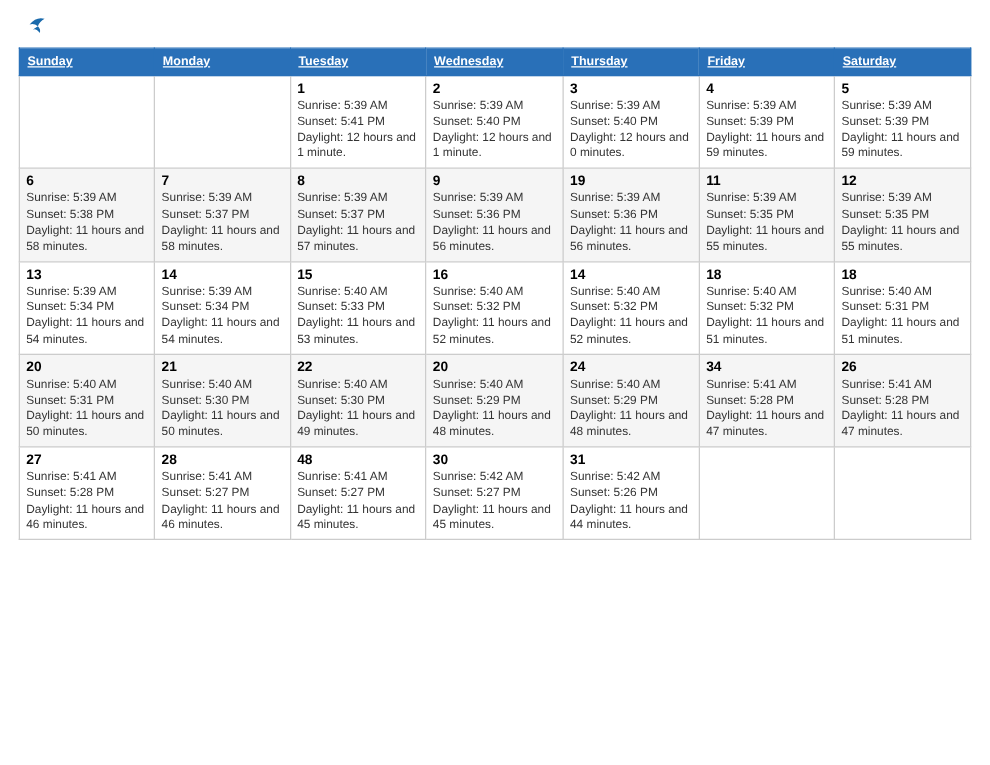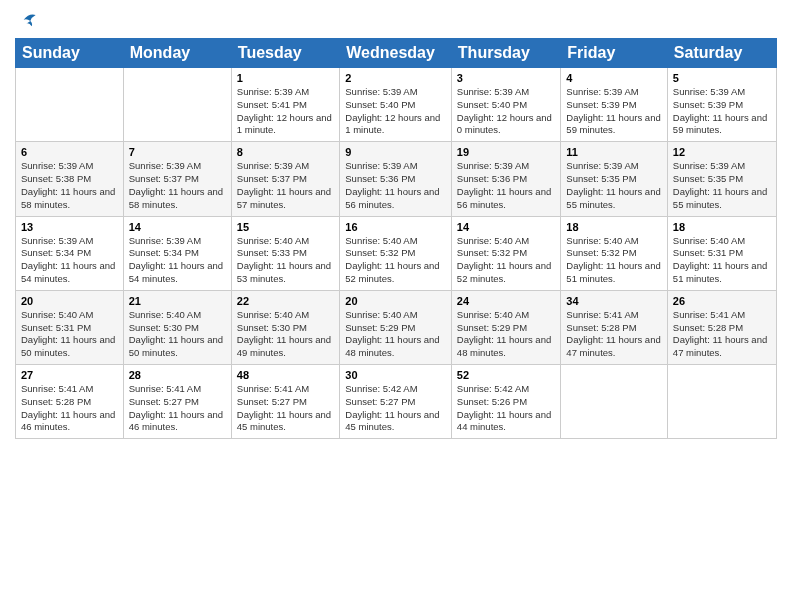--- a/index.html
+++ b/index.html
@@ -55,22 +55,23 @@
     .calendar {
       width: 100%;
       border-collapse: collapse;
       font-size: 10px;
     }
     .calendar th {
       background-color: #2970b8;
       color: #fff;
       text-align: left;
       padding: 5px 6px;
-      font-size: 16px;
+      font-size: 10px;
       border: 1px solid #2970b8;
+      text-decoration: underline;
     }
     .calendar td {
       border: 1px solid #ccc;
       vertical-align: top;
       padding: 4px 5px;
       width: 113px;
       min-height: 80px;
       background: #fff;
     }
     .calendar tr:nth-child(even) td {
@@ -249,20 +250,20 @@
         </td>
         <td>
           <span class="day-num">48</span>
           <div class="day-info">Sunrise: 5:41 AM<br>Sunset: 5:27 PM<br>Daylight: 11 hours and 45 minutes.</div>
         </td>
         <td>
           <span class="day-num">30</span>
           <div class="day-info">Sunrise: 5:42 AM<br>Sunset: 5:27 PM<br>Daylight: 11 hours and 45 minutes.</div>
         </td>
         <td>
-          <span class="day-num">52</span>
+          <span class="day-num">31</span>
           <div class="day-info">Sunrise: 5:42 AM<br>Sunset: 5:26 PM<br>Daylight: 11 hours and 44 minutes.</div>
         </td>
         <td class="empty-cell"></td>
         <td class="empty-cell"></td>
       </tr>
     </tbody>
 </table>
 
 </body></html>

